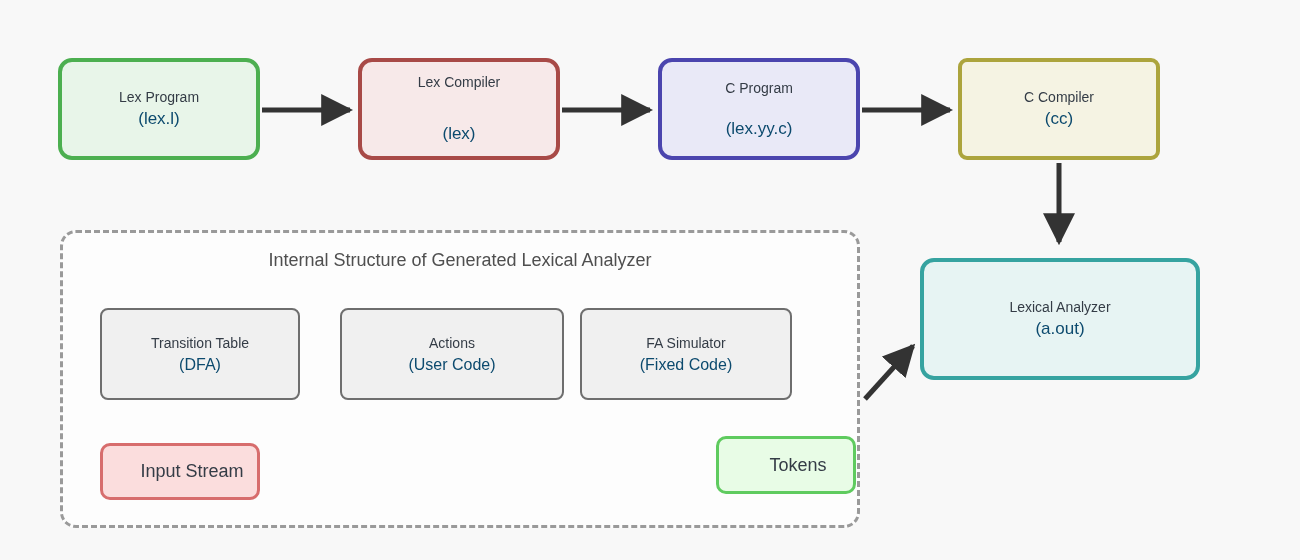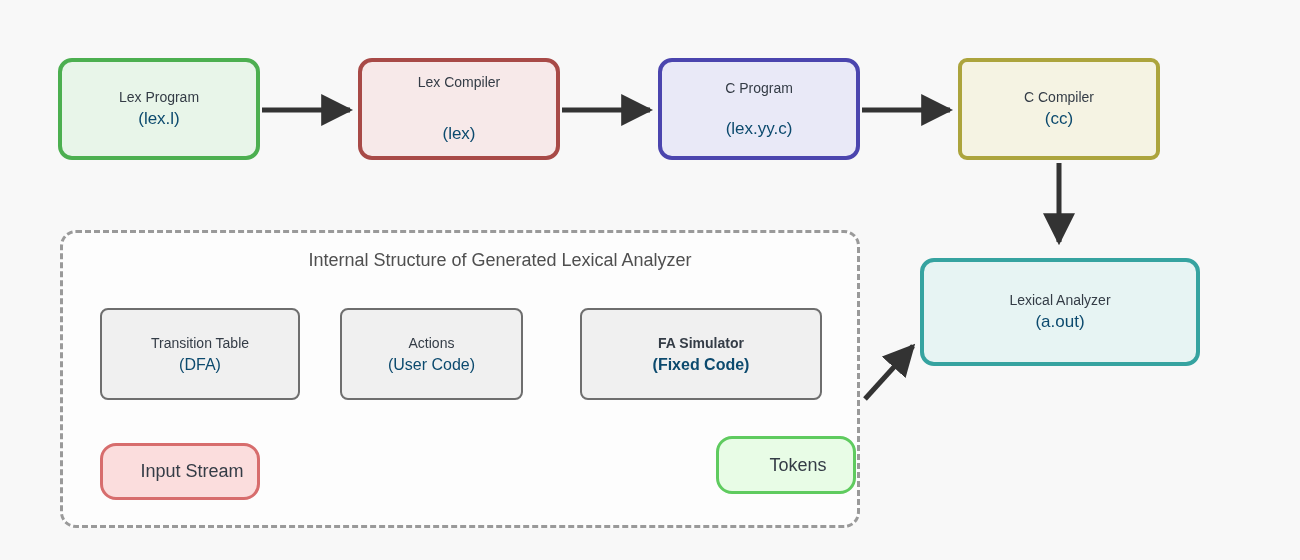--- a/index.html
+++ b/index.html
@@ -26,48 +26,47 @@
   .node-title { font-size: 14px; color: #343c46; line-height: 1.15; }
   .node-sub   { font-size: 17px; color: #0c4a6e; line-height: 1.1; }
 
   .pipe   { width: 202px; height: 102px; top: 58px; border-radius: 14px; border: 4px solid; }
   .green  { border-color: #4caf50; background: #e8f5e9; }
   .red    { border-color: #a84a47; background: #f7e9e9; gap: 35px; }
   .indigo { border-color: #4b45ae; background: #e9e9f7; }
   .olive  { border-color: #aca43d; background: #f5f3e3; border-radius: 9px; }
 
   .lexout {
-    left: 920px; top: 258px; width: 280px; height: 108px;
+    left: 920px; top: 258px; width: 280px; height: 122px;
     border: 4px solid #36a3a0; background: #e7f4f3; border-radius: 14px;
   }
 
   .dashed-box {
     position: absolute;
     left: 60px; top: 230px; width: 800px; height: 298px;
     box-sizing: border-box;
     border: 3px dashed #9a9a9a;
     border-radius: 16px;
     background: #fdfdfd;
   }
   .inner-title {
     position: absolute;
     left: 60px; top: 250px; width: 800px;
     text-align: center;
     font-size: 18px;
     color: #4f4f4f;
-    padding-left: 40px;
   }
   .graybox {
     height: 92px; top: 308px; border-radius: 8px;
     border: 2px solid #6e6e6e; background: #f0f0f0;
   }
   .graybox .node-title { font-size: 14px; }
   .graybox .node-sub   { font-size: 16px; }
 
-  .small-node { border-radius: 16px; border: 3px solid; padding-left: 24px; }
+  .small-node { border-radius: 10px; border: 3px solid; padding-left: 24px; }
   .salmon  { border-color: #d76d6d; background: #fbdddd; }
   .bgreen  { border-color: #5fcb5f; background: #e8fce6; }
   .small-node .node-title { font-size: 18px; }
 </style>
 </head>
 <body>
 
 <div class="canvas">
 
   <svg class="arrows" viewBox="0 0 1300 560" xmlns="http://www.w3.org/2000/svg">
@@ -107,25 +106,25 @@
     <div class="node-sub">(a.out)</div>
   </div>
 
   <div class="dashed-box"></div>
   <div class="inner-title">Internal Structure of Generated Lexical Analyzer</div>
 
   <div class="node graybox" style="left:100px; width:200px;">
     <div class="node-title">Transition Table</div>
     <div class="node-sub">(DFA)</div>
   </div>
-  <div class="node graybox" style="left:340px; width:183px;">
+  <div class="node graybox" style="left:340px; width:224px;">
     <div class="node-title">Actions</div>
     <div class="node-sub">(User Code)</div>
   </div>
-  <div class="node graybox" style="left:580px; width:242px;font-weight:bold;">
+  <div class="node graybox" style="left:580px; width:212px;">
     <div class="node-title">FA Simulator</div>
     <div class="node-sub">(Fixed Code)</div>
   </div>
 
   <div class="node small-node salmon" style="left:100px; top:443px; width:160px; height:57px;">
     <div class="node-title">Input Stream</div>
   </div>
   <div class="node small-node bgreen" style="left:700px; top:436px; width:140px; height:58px;margin-left:16px;">
     <div class="node-title">Tokens</div>
   </div>

